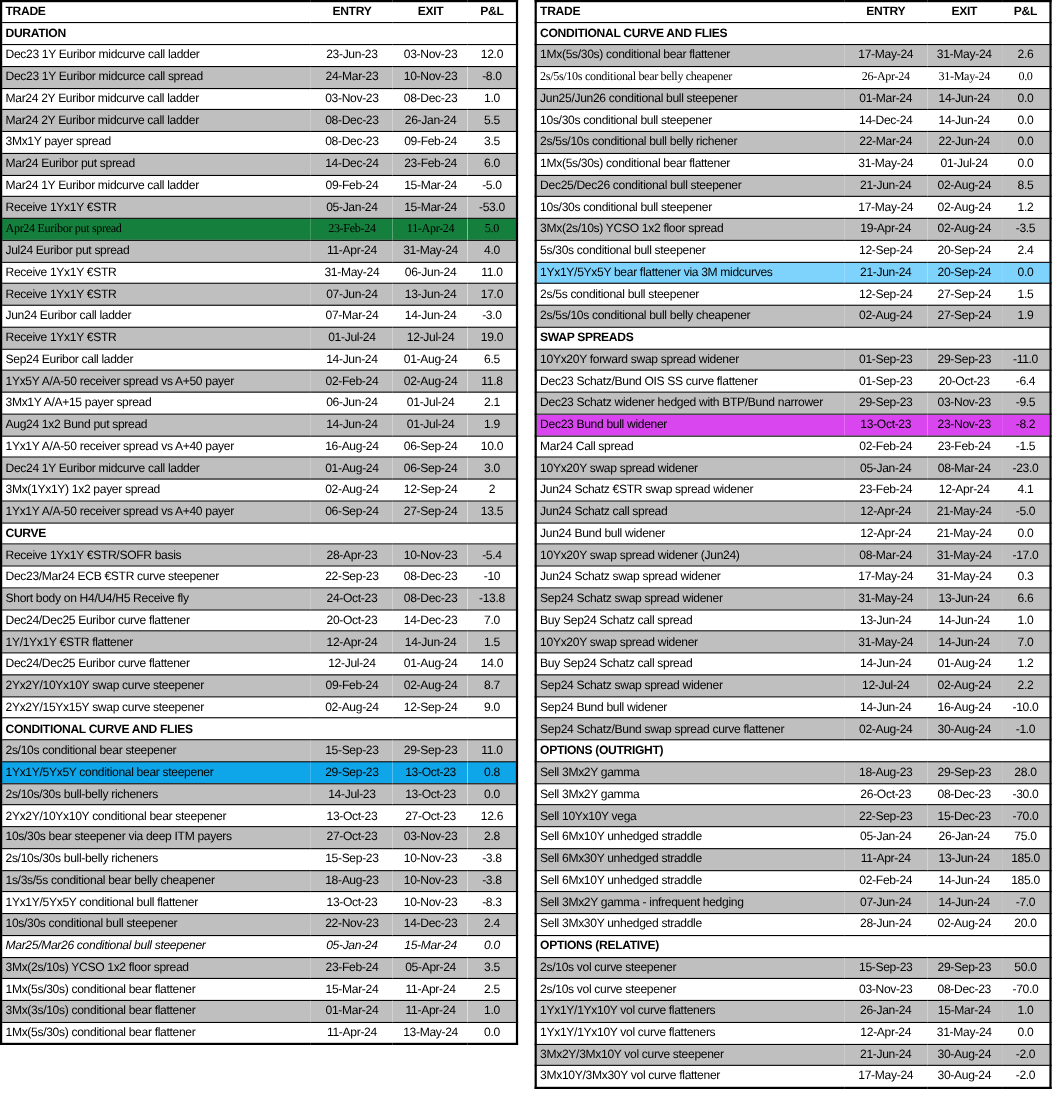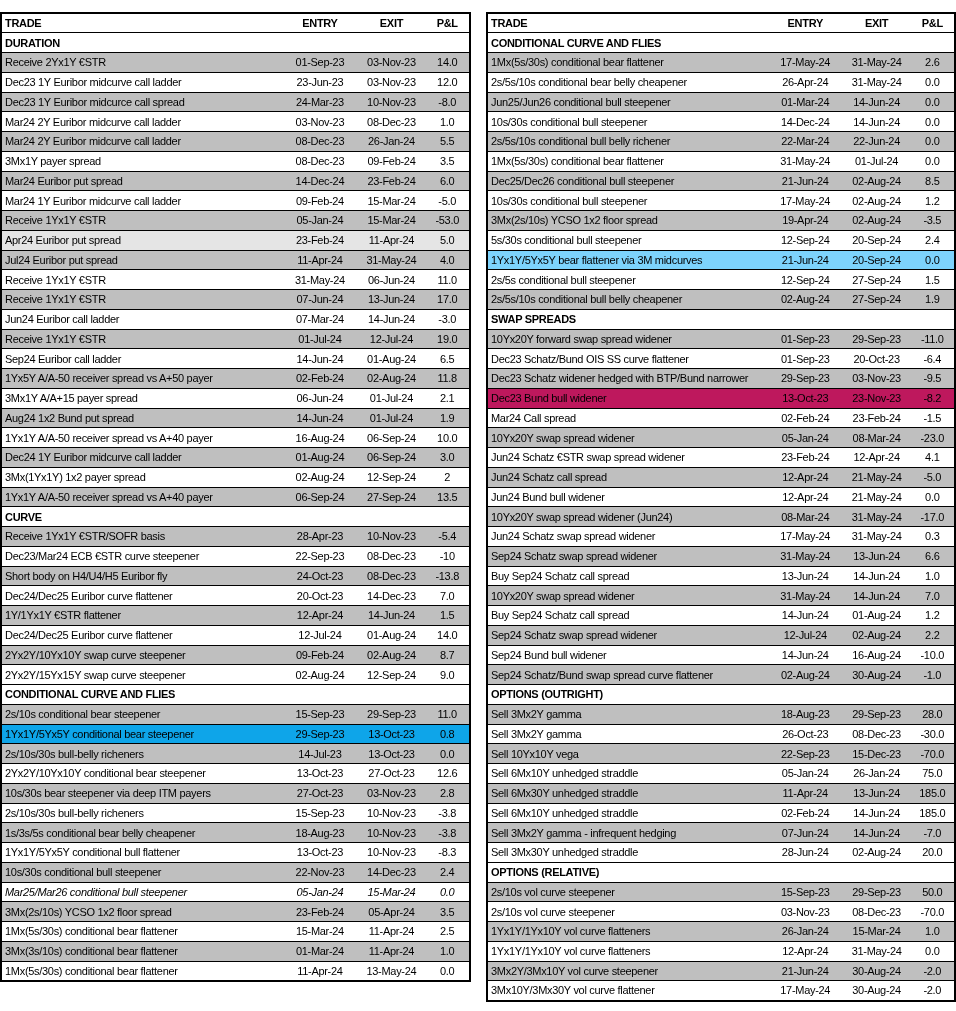--- a/index.html
+++ b/index.html
@@ -1,21 +1,21 @@
 <!DOCTYPE html>
 <html><head>
 <meta charset="utf-8">
 <style>
   html,body{margin:0;padding:0;}
   body{
     width:956px;height:1011px;position:relative;background:#fff;
     font-family:"Liberation Sans","DejaVu Sans",sans-serif;
     color:#000;overflow:hidden;
   }
-  .panel{position:absolute;top:12px;}
+  .panel{position:absolute;top:0;}
   #left-panel{left:0;width:471px;}
   #right-panel{left:486px;width:470px;}
   table.trades{
     border-collapse:collapse;table-layout:fixed;width:100%;
     border:2px solid #000;
   }
   table.trades col.c0{width:60%;}
   table.trades col.c1{width:16%;}
   table.trades col.c2{width:14.5%;}
   table.trades col.c3{width:9.5%;}
@@ -49,26 +49,20 @@
           <th class="c0">TRADE</th>
           <th class="c1">ENTRY</th>
           <th class="c2">EXIT</th>
           <th class="c3">P&amp;L</th>
         </tr>
       </thead>
       <tbody>
         <tr class="sec">
           <td colspan="4">DURATION</td>
         </tr>
-        <tr style="background: rgb(191, 191, 191);">
-          <td class="c0">Receive 2Yx1Y €STR</td>
-          <td class="c1">01-Sep-23</td>
-          <td class="c2">03-Nov-23</td>
-          <td class="c3">14.0</td>
-        </tr>
         <tr style="background: rgb(255, 255, 255);">
           <td class="c0">Dec23 1Y Euribor midcurve call ladder</td>
           <td class="c1">23-Jun-23</td>
           <td class="c2">03-Nov-23</td>
           <td class="c3">12.0</td>
         </tr>
         <tr style="background: rgb(191, 191, 191);">
           <td class="c0">Dec23 1Y Euribor midcurce call spread</td>
           <td class="c1">24-Mar-23</td>
           <td class="c2">10-Nov-23</td>
@@ -103,21 +97,21 @@
           <td class="c1">09-Feb-24</td>
           <td class="c2">15-Mar-24</td>
           <td class="c3">-5.0</td>
         </tr>
         <tr style="background: rgb(191, 191, 191);">
           <td class="c0">Receive 1Yx1Y €STR</td>
           <td class="c1">05-Jan-24</td>
           <td class="c2">15-Mar-24</td>
           <td class="c3">-53.0</td>
         </tr>
-        <tr style="background: #e5e5e5;">
+        <tr style="background: #15803d; font-family: Liberation Serif, serif;">
           <td class="c0">Apr24 Euribor put spread</td>
           <td class="c1">23-Feb-24</td>
           <td class="c2">11-Apr-24</td>
           <td class="c3">5.0</td>
         </tr>
         <tr style="background: rgb(191, 191, 191);">
           <td class="c0">Jul24 Euribor put spread</td>
           <td class="c1">11-Apr-24</td>
           <td class="c2">31-May-24</td>
           <td class="c3">4.0</td>
@@ -203,21 +197,21 @@
           <td class="c2">10-Nov-23</td>
           <td class="c3">-5.4</td>
         </tr>
         <tr style="background: rgb(255, 255, 255);">
           <td class="c0">Dec23/Mar24 ECB €STR curve steepener</td>
           <td class="c1">22-Sep-23</td>
           <td class="c2">08-Dec-23</td>
           <td class="c3">-10</td>
         </tr>
         <tr style="background: rgb(191, 191, 191);">
-          <td class="c0">Short body on H4/U4/H5 Euribor fly</td>
+          <td class="c0">Short body on H4/U4/H5 Receive fly</td>
           <td class="c1">24-Oct-23</td>
           <td class="c2">08-Dec-23</td>
           <td class="c3">-13.8</td>
         </tr>
         <tr style="background: rgb(255, 255, 255);">
           <td class="c0">Dec24/Dec25 Euribor curve flattener</td>
           <td class="c1">20-Oct-23</td>
           <td class="c2">14-Dec-23</td>
           <td class="c3">7.0</td>
         </tr>
@@ -354,21 +348,21 @@
       <tbody>
         <tr class="sec">
           <td colspan="4">CONDITIONAL CURVE AND FLIES</td>
         </tr>
         <tr style="background: rgb(191, 191, 191);">
           <td class="c0">1Mx(5s/30s) conditional bear flattener</td>
           <td class="c1">17-May-24</td>
           <td class="c2">31-May-24</td>
           <td class="c3">2.6</td>
         </tr>
-        <tr style="background: rgb(255, 255, 255);">
+        <tr style="background: rgb(255, 255, 255); font-family: Liberation Serif, serif;">
           <td class="c0">2s/5s/10s conditional bear belly cheapener</td>
           <td class="c1">26-Apr-24</td>
           <td class="c2">31-May-24</td>
           <td class="c3">0.0</td>
         </tr>
         <tr style="background: rgb(191, 191, 191);">
           <td class="c0">Jun25/Jun26 conditional bull steepener</td>
           <td class="c1">01-Mar-24</td>
           <td class="c2">14-Jun-24</td>
           <td class="c3">0.0</td>
@@ -447,21 +441,21 @@
           <td class="c1">01-Sep-23</td>
           <td class="c2">20-Oct-23</td>
           <td class="c3">-6.4</td>
         </tr>
         <tr style="background: rgb(191, 191, 191);">
           <td class="c0">Dec23 Schatz widener hedged with BTP/Bund narrower</td>
           <td class="c1">29-Sep-23</td>
           <td class="c2">03-Nov-23</td>
           <td class="c3">-9.5</td>
         </tr>
-        <tr style="background: #be185d; margin-top: 20px;">
+        <tr style="background: #d946ef; margin-top: 20px;">
           <td class="c0">Dec23 Bund bull widener</td>
           <td class="c1">13-Oct-23</td>
           <td class="c2">23-Nov-23</td>
           <td class="c3">-8.2</td>
         </tr>
         <tr style="background: rgb(255, 255, 255);">
           <td class="c0">Mar24 Call spread</td>
           <td class="c1">02-Feb-24</td>
           <td class="c2">23-Feb-24</td>
           <td class="c3">-1.5</td>

